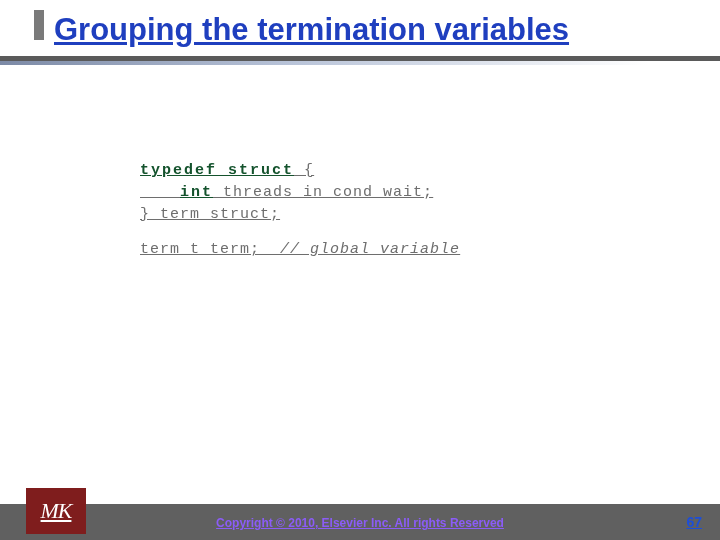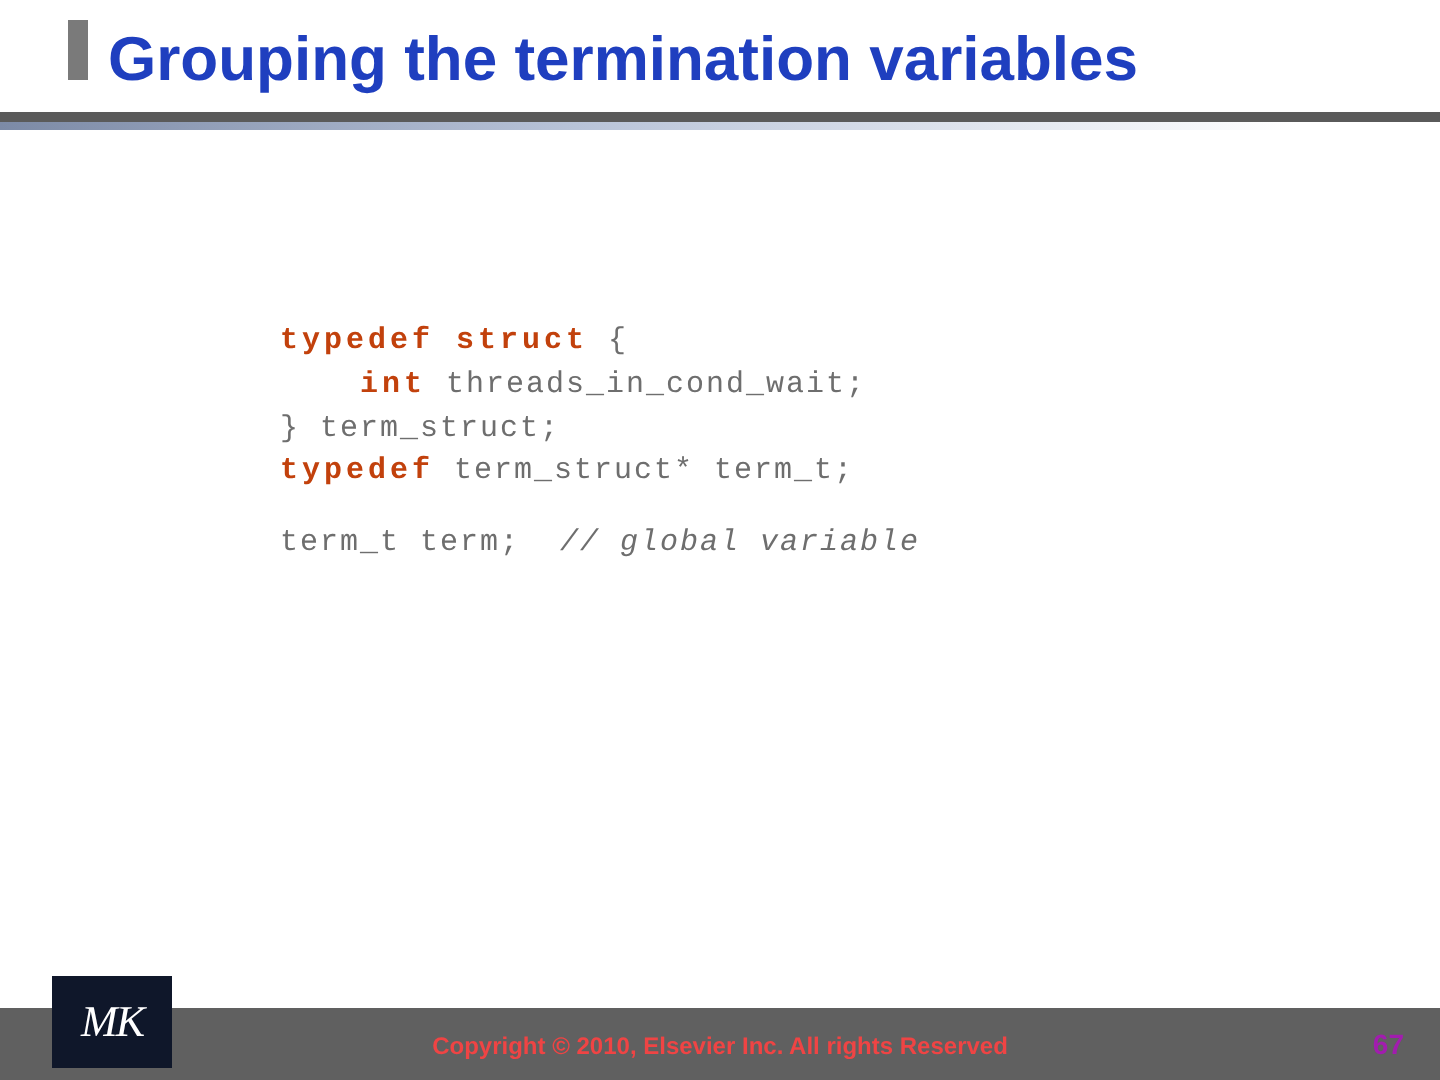--- a/index.html
+++ b/index.html
@@ -1,15 +1,15 @@
 <!DOCTYPE html>
 <html><head>
 <meta charset="utf-8">
 <style>
-  * { margin: 0; padding: 0; box-sizing: border-box; }
+  * { margin: 0; padding: 0; box-sizing: border-box; text-decoration: underline; }
   body {
     width: 720px;
     height: 540px;
     background: #ffffff;
     position: relative;
     font-family: Arial, Helvetica, sans-serif;
     overflow: hidden;
   }
   .slide {
     width: 100%;
@@ -60,86 +60,85 @@
     position: absolute;
     left: 140px;
     top: 160px;
     font-family: "Courier New", Courier, monospace;
     font-size: 15px;
     color: #6e6e6e;
     line-height: 1.45;
     letter-spacing: 1px;
   }
   .code-line { white-space: pre; }
-  .kw { font-weight: bold; color: #c2410c; letter-spacing: 2px; }
+  .kw { font-weight: bold; color: #14532d; letter-spacing: 2px; }
   .comment { font-style: italic; margin-top: 36px; }
   .gap { height: 14px; }
   .footer-bar {
     position: absolute;
     left: 0;
     bottom: 0;
     width: 100%;
     height: 36px;
     background: #606060;
   }
   .logo {
     position: absolute;
     left: 26px;
     bottom: 6px;
     width: 60px;
     height: 46px;
-    background: #0f172a;
+    background: #7f1d1d;
     display: flex;
     align-items: center;
     justify-content: center;
   }
   .logo-text {
     font-family: Georgia, 'Times New Roman', serif;
     font-size: 22px;
     font-style: italic;
     color: #ffffff;
     letter-spacing: -1px;
   }
   .copyright {
     position: absolute;
     bottom: 10px;
     left: 0;
     width: 100%;
     text-align: center;
     font-size: 12px;
     font-weight: bold;
-    color: #ef4444;
+    color: #8b5cf6;
   }
   .page-num {
     position: absolute;
     right: 18px;
     bottom: 10px;
     font-size: 14px;
     font-weight: bold;
-    color: #a21caf;
+    color: #1d4ed8;
     margin-top: 12px;
   }
 </style>
 </head>
 <body>
 
 <div class="slide">
 
   <div class="title-bar">
     <div class="title-accent"></div>
     <div class="title-text">Grouping the termination variables</div>
     <div class="title-underline-dark"></div>
     <div class="title-underline-fade"></div>
   </div>
 
   <div class="code-block">
     <div class="code-line"><span class="kw">typedef struct</span><span> {</span></div>
     <div class="code-line">    <span class="kw">int</span><span> threads_in_cond_wait;</span></div>
     <div class="code-line">} term_struct;</div>
-    <div class="code-line"><span class="kw">typedef</span><span> term_struct* term_t;</span></div>
     <div class="gap"></div>
     <div class="code-line"><span>term_t term;  </span><span class="comment">// global variable</span></div>
   </div>
 
   <div class="footer-bar"></div>
 
   <div class="logo">
     <span class="logo-text">MK</span>
   </div>
 

